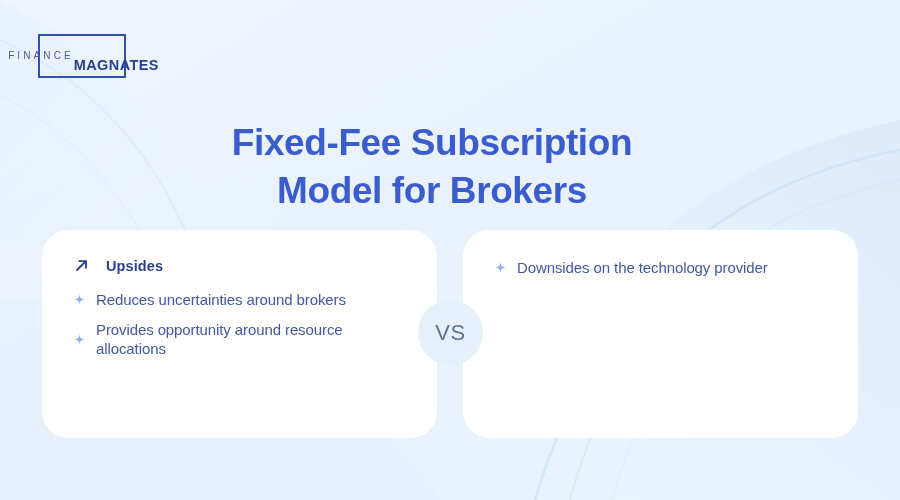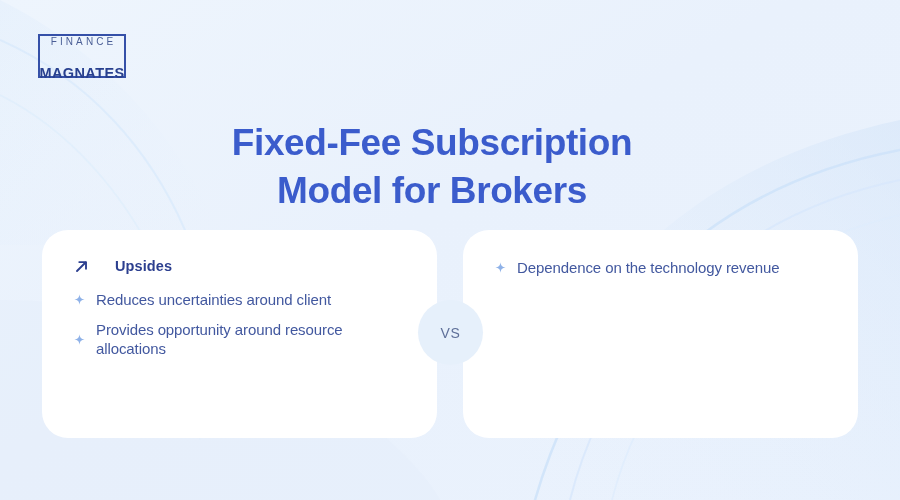--- a/index.html
+++ b/index.html
@@ -34,22 +34,23 @@
   
   .logo-box {
     position: absolute;
     left: 38px;
     top: 34px;
     width: 88px;
     height: 44px;
     border: 2px solid #3550a8;
     box-sizing: border-box;
     display: flex;
-    flex-direction: column;
+    flex-direction: row;
     align-items: center;
+    justify-content: center;
     background: transparent;
   }
   .logo-top {
     font-size: 10px;
     letter-spacing: 3.1px;
     color: #4a5e96;
     font-weight: 500;
     line-height: 12px;
     text-indent: 3px;
   }
@@ -94,22 +95,22 @@
     height: 208px;
     background: #ffffff;
     border-radius: 26px;
     box-sizing: border-box;
     padding: 28px 26px 0 32px;
     position: relative;
   }
 
   .card-head {
     display: flex;
-    align-items: center;
-    gap: 26px;
+    align-items: flex-start;
+    gap: 17px;
     margin-bottom: 16px;
   }
   .head-arrow {
     width: 15px;
     height: 15px;
     flex: 0 0 auto;
     display: block;
   }
   .head-label {
     font-size: 14.5px;
@@ -153,21 +154,21 @@
     width: 65px;
     height: 65px;
     border-radius: 50%;
     background: #e6f0fb;
     display: flex;
     align-items: center;
     justify-content: center;
     z-index: 5;
   }
   .vs-text {
-    font-size: 14px;
+    font-size: 22px;
     color: #5f7099;
     font-weight: 400;
     letter-spacing: 0.6px;
   }
 </style>
 </head>
 <body>
 
 <div class="canvas">
 
@@ -210,38 +211,38 @@
           <path d="M3.2 12.8 L12.3 3.7" stroke="#2c3f8f" stroke-width="2" stroke-linecap="round"></path>
           <path d="M5.6 3.3 L12.8 3.3 L12.8 10.5" stroke="#2c3f8f" stroke-width="2" fill="none" stroke-linecap="round" stroke-linejoin="round"></path>
         </svg>
         <span class="head-label">Upsides</span>
       </div>
       <ul class="bullets">
         <li>
           <svg class="spark" viewBox="0 0 12 12" aria-hidden="true">
             <path d="M6 0.4 C6.5 4.2 7.8 5.5 11.6 6 C7.8 6.5 6.5 7.8 6 11.6 C5.5 7.8 4.2 6.5 0.4 6 C4.2 5.5 5.5 4.2 6 0.4 Z" fill="#8fb2e8"></path>
           </svg>
-          <span class="bullet-text">Reduces uncertainties around client</span>
+          <span class="bullet-text">Reduces uncertainties around brokers</span>
         </li>
         <li>
           <svg class="spark" viewBox="0 0 12 12" aria-hidden="true">
             <path d="M6 0.4 C6.5 4.2 7.8 5.5 11.6 6 C7.8 6.5 6.5 7.8 6 11.6 C5.5 7.8 4.2 6.5 0.4 6 C4.2 5.5 5.5 4.2 6 0.4 Z" fill="#8fb2e8"></path>
           </svg>
           <span class="bullet-text">Provides opportunity around resource allocations</span>
         </li>
       </ul>
     </div>
 
     <div class="card">
       <ul class="bullets">
         <li>
           <svg class="spark" viewBox="0 0 12 12" aria-hidden="true">
             <path d="M6 0.4 C6.5 4.2 7.8 5.5 11.6 6 C7.8 6.5 6.5 7.8 6 11.6 C5.5 7.8 4.2 6.5 0.4 6 C4.2 5.5 5.5 4.2 6 0.4 Z" fill="#8fb2e8"></path>
           </svg>
-          <span class="bullet-text">Dependence on the technology revenue</span>
+          <span class="bullet-text">Downsides on the technology provider</span>
         </li>
       </ul>
     </div>
   </div>
 
   <div class="vs-badge">
     <span class="vs-text">VS</span>
   </div>
 
 </div>

